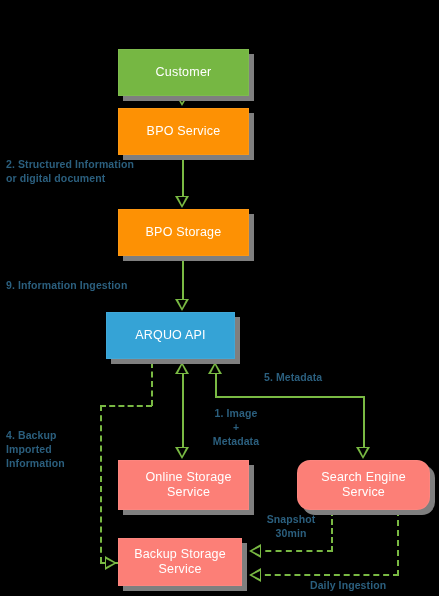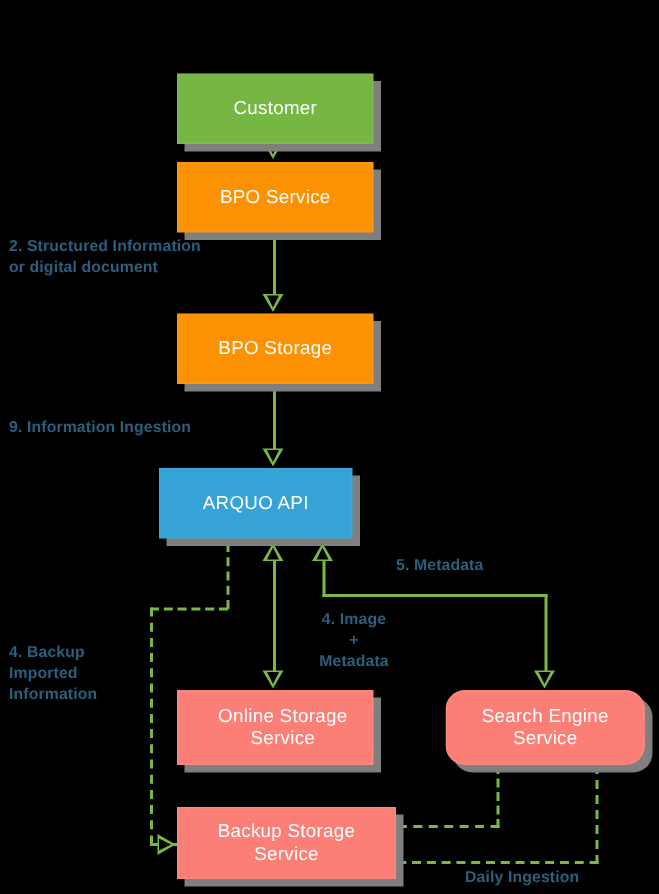--- a/index.html
+++ b/index.html
@@ -194,37 +194,39 @@
   <div class="node red" style="left:118px;top:460px;width:131px;height:50px;padding-left:10px;">
     <span style="white-space:pre-line;">Online Storage
 Service</span>
   </div>
 
   <div class="node red" style="left:297px;top:460px;width:133px;height:50px;border-radius:13px;">
     <span style="white-space:pre-line;">Search Engine
 Service</span>
   </div>
 
-  <div class="node red" style="left:118px;top:538px;width:146px;height:48px;">
+  <div class="node red" style="left:118px;top:538px;width:124px;height:48px;">
     <span style="white-space:pre-line;">Backup Storage
 Service</span>
   </div>
 
 
   <div class="label" style="left:6px;top:157px;width:160px;">2.  Structured Information
      or digital document</div>
 
   <div class="label" style="left:6px;top:278px;width:160px;">9.  Information Ingestion</div>
 
   <div class="label" style="left:6px;top:428px;width:100px;">4.  Backup
      Imported
      Information</div>
 
-  <div class="label center" style="left:186px;top:406px;width:100px;">4.   Image
+  <div class="label center" style="left:186px;top:406px;width:100px;">1.   Image
 +
 Metadata</div>
 
   <div class="label" style="left:264px;top:370px;width:90px;">5. Metadata</div>
 
+  <div class="label center" style="left:256px;top:512px;width:70px;">Snapshot
+30min</div>
 
   <div class="label" style="left:310px;top:578px;width:110px;">Daily Ingestion</div>
 
 </div>
 
 </body></html>

